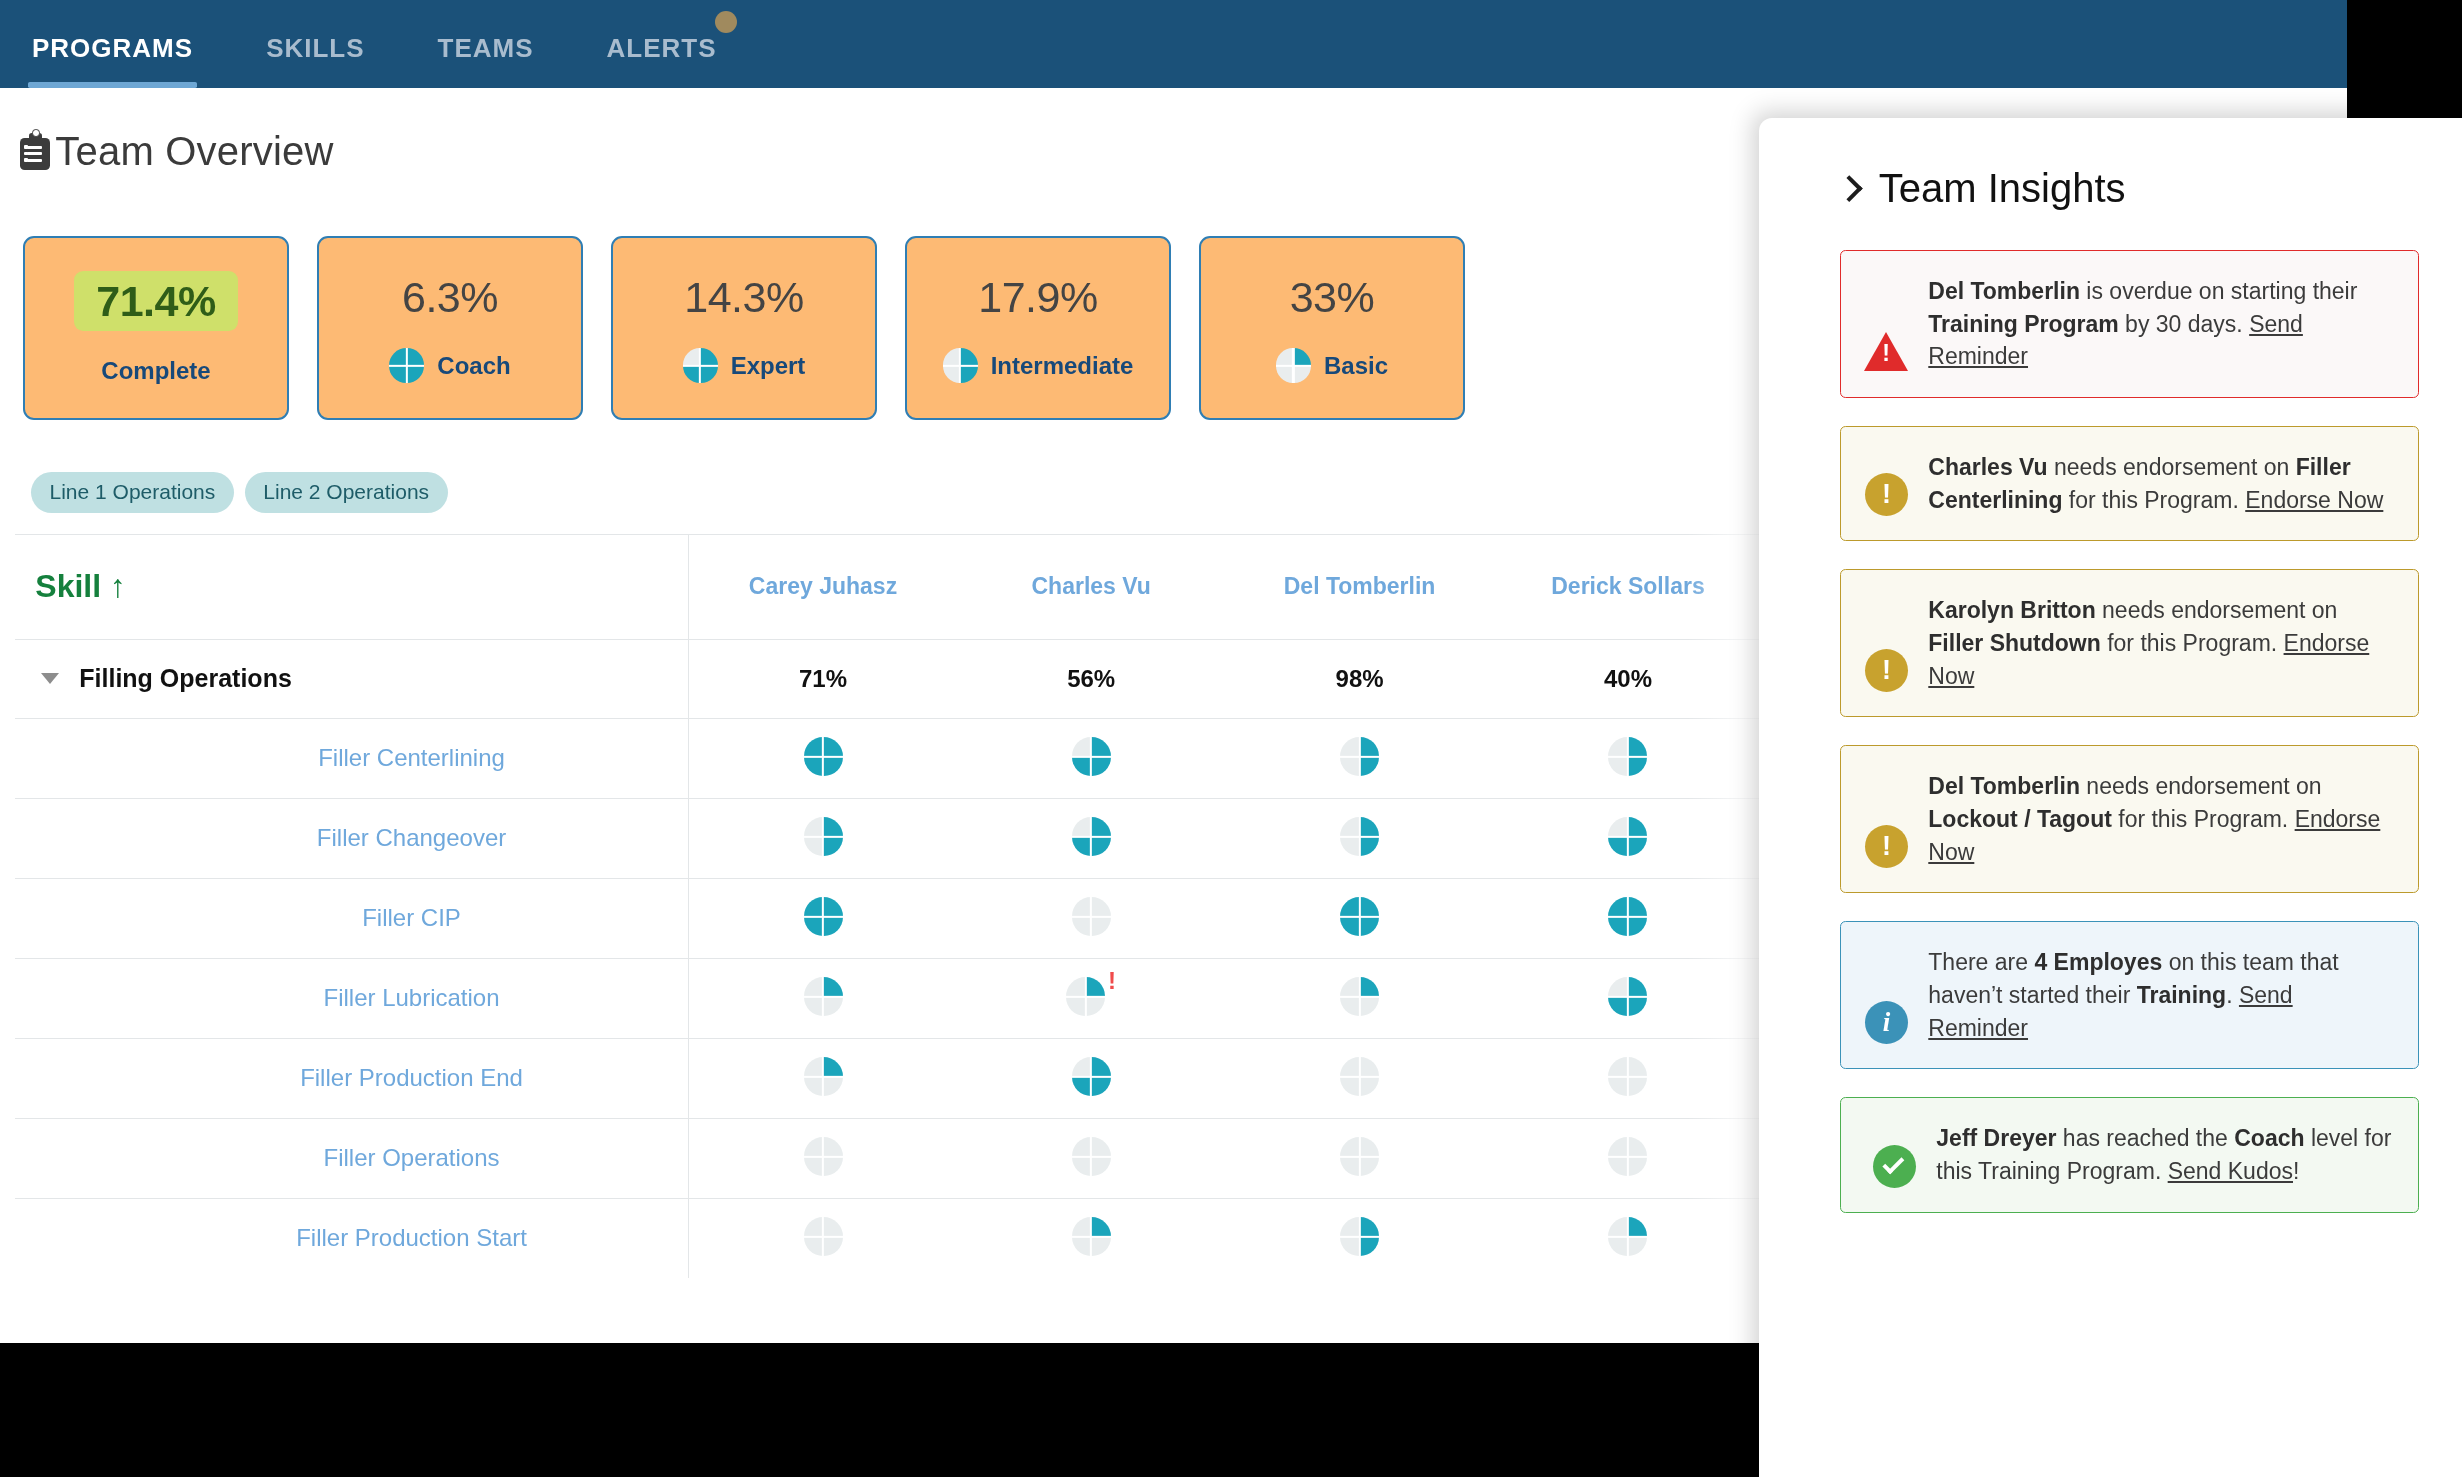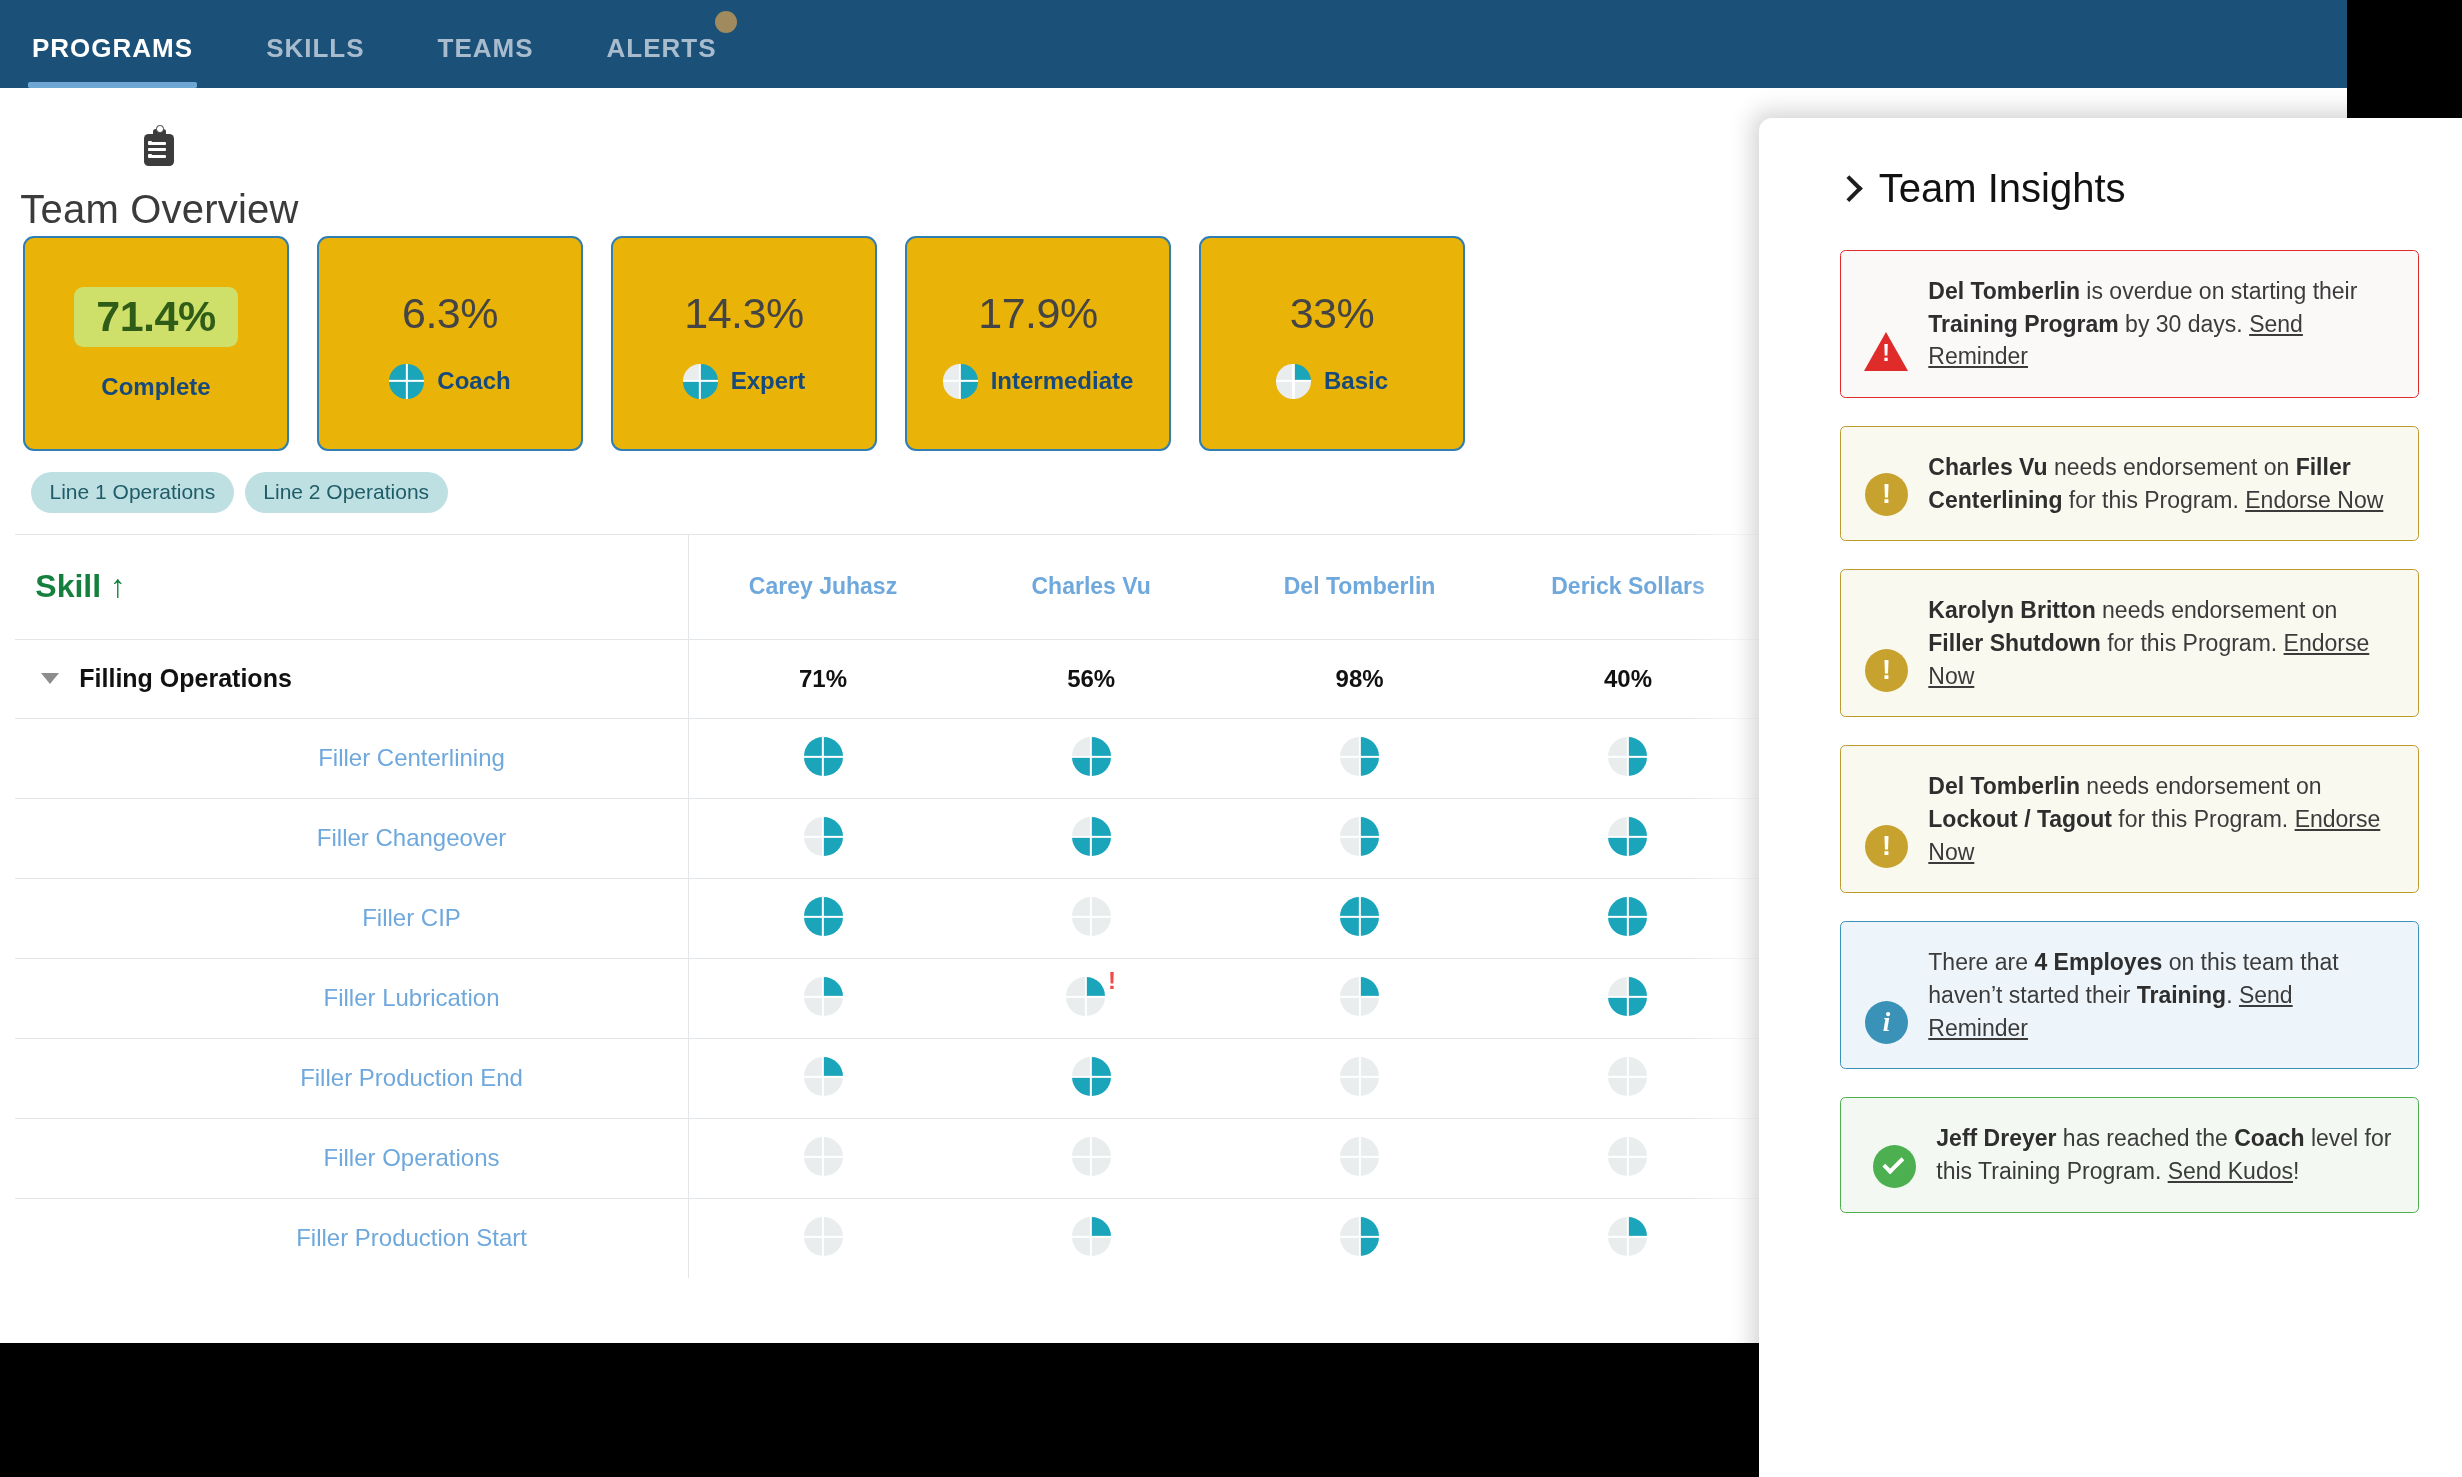--- a/index.html
+++ b/index.html
@@ -45,21 +45,21 @@
   }
   .nav-badge {
     position:absolute; right:-20.3px; top:-22px;
     width: 22px; height: 22px; border-radius:50%;
     background:#a08a5e;
   }
 
   
   .page-title-row {
     position:absolute; left: 20.3px; top: 129px;
-    display:flex; align-items:center; gap: 21px; flex-direction: column;
+    display:flex; align-items:center; gap: 5px;
   }
   .clipboard-icon { width: 30px; height: 37px; position: relative; flex:none; }
   .clipboard-icon .body {
     position:absolute; left:0; top:4.6px; width:30px; height:32px;
     background:#3c3c3c; border-radius:4.6px;
   }
   .clipboard-icon .clip {
     position:absolute; left:8.3px; top:0; width:13px; height:8.3px;
     background:#3c3c3c; border-radius:2.8px;
   }
@@ -73,23 +73,23 @@
   .clipboard-icon i.l1{ top:13px; } .clipboard-icon i.l2{ top:19.4px; } .clipboard-icon i.l3{ top:26px; }
   .clipboard-icon b {
     position:absolute; background:#fff; width:3.7px;height:3.7px; left:3.7px; border-radius:0.9px;
   }
   .clipboard-icon b.d1{ top:12px;} .clipboard-icon b.d2{ top:18.5px;} .clipboard-icon b.d3{ top:25px;}
   .page-title { font-size: 40px; color:#3b3b3b; font-weight: 400; letter-spacing: 0.2px; }
 
   
   .kpi-row { position:absolute; left: 23px; top: 236px; display:flex; gap: 28px; }
   .kpi-card {
-    width: 266px; height: 215px;
+    width: 266px; height: 184px;
     border: 2.8px solid #2f7eb4; border-radius: 11px;
-    background:#eab308;
+    background:#fdba74;
     display:flex; flex-direction:column; align-items:center; justify-content:center;
     gap: 26px;
   }
   .kpi-value { font-size: 43px; color:#444; font-weight:400; letter-spacing:-0.5px; }
   .kpi-value.highlight {
     background:#cfe06a; color:#2f5d18; font-weight:700;
     border-radius: 9.2px; padding: 5.5px 22px;
   }
   .kpi-bottom { display:flex; align-items:center; gap: 13px; }
   .kpi-label { font-size: 24px; color:#17497a; font-weight:700; }

